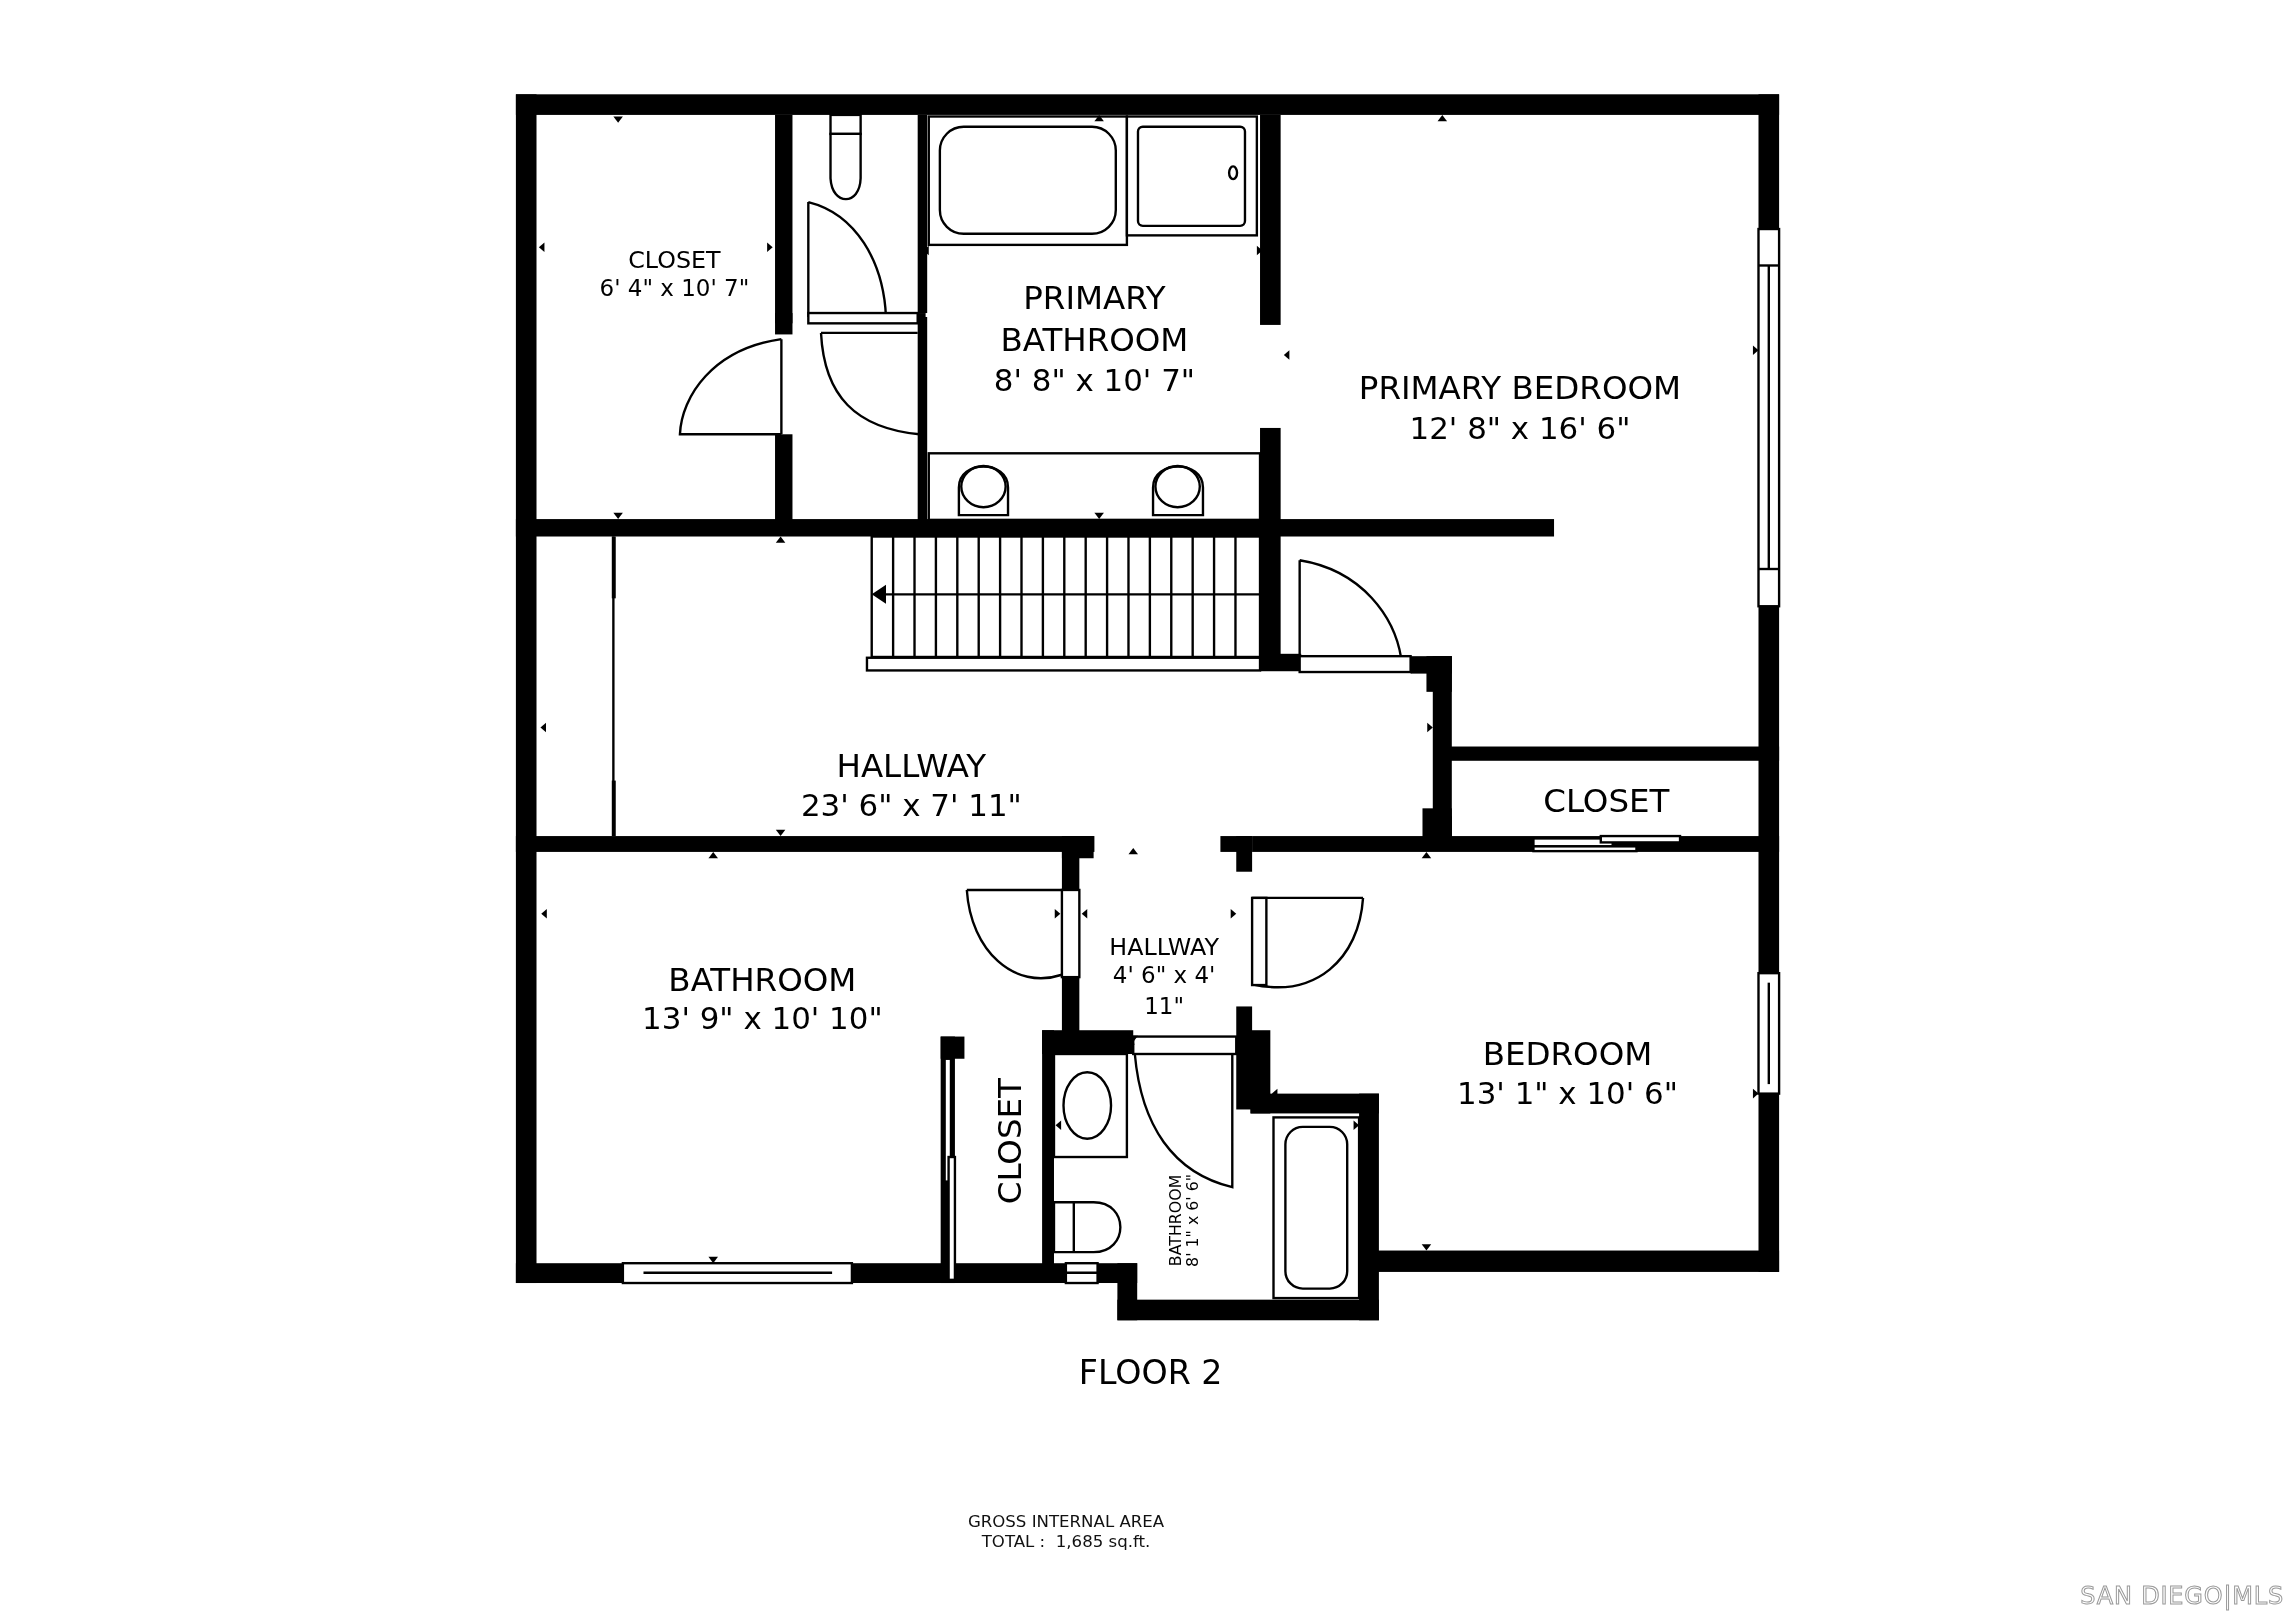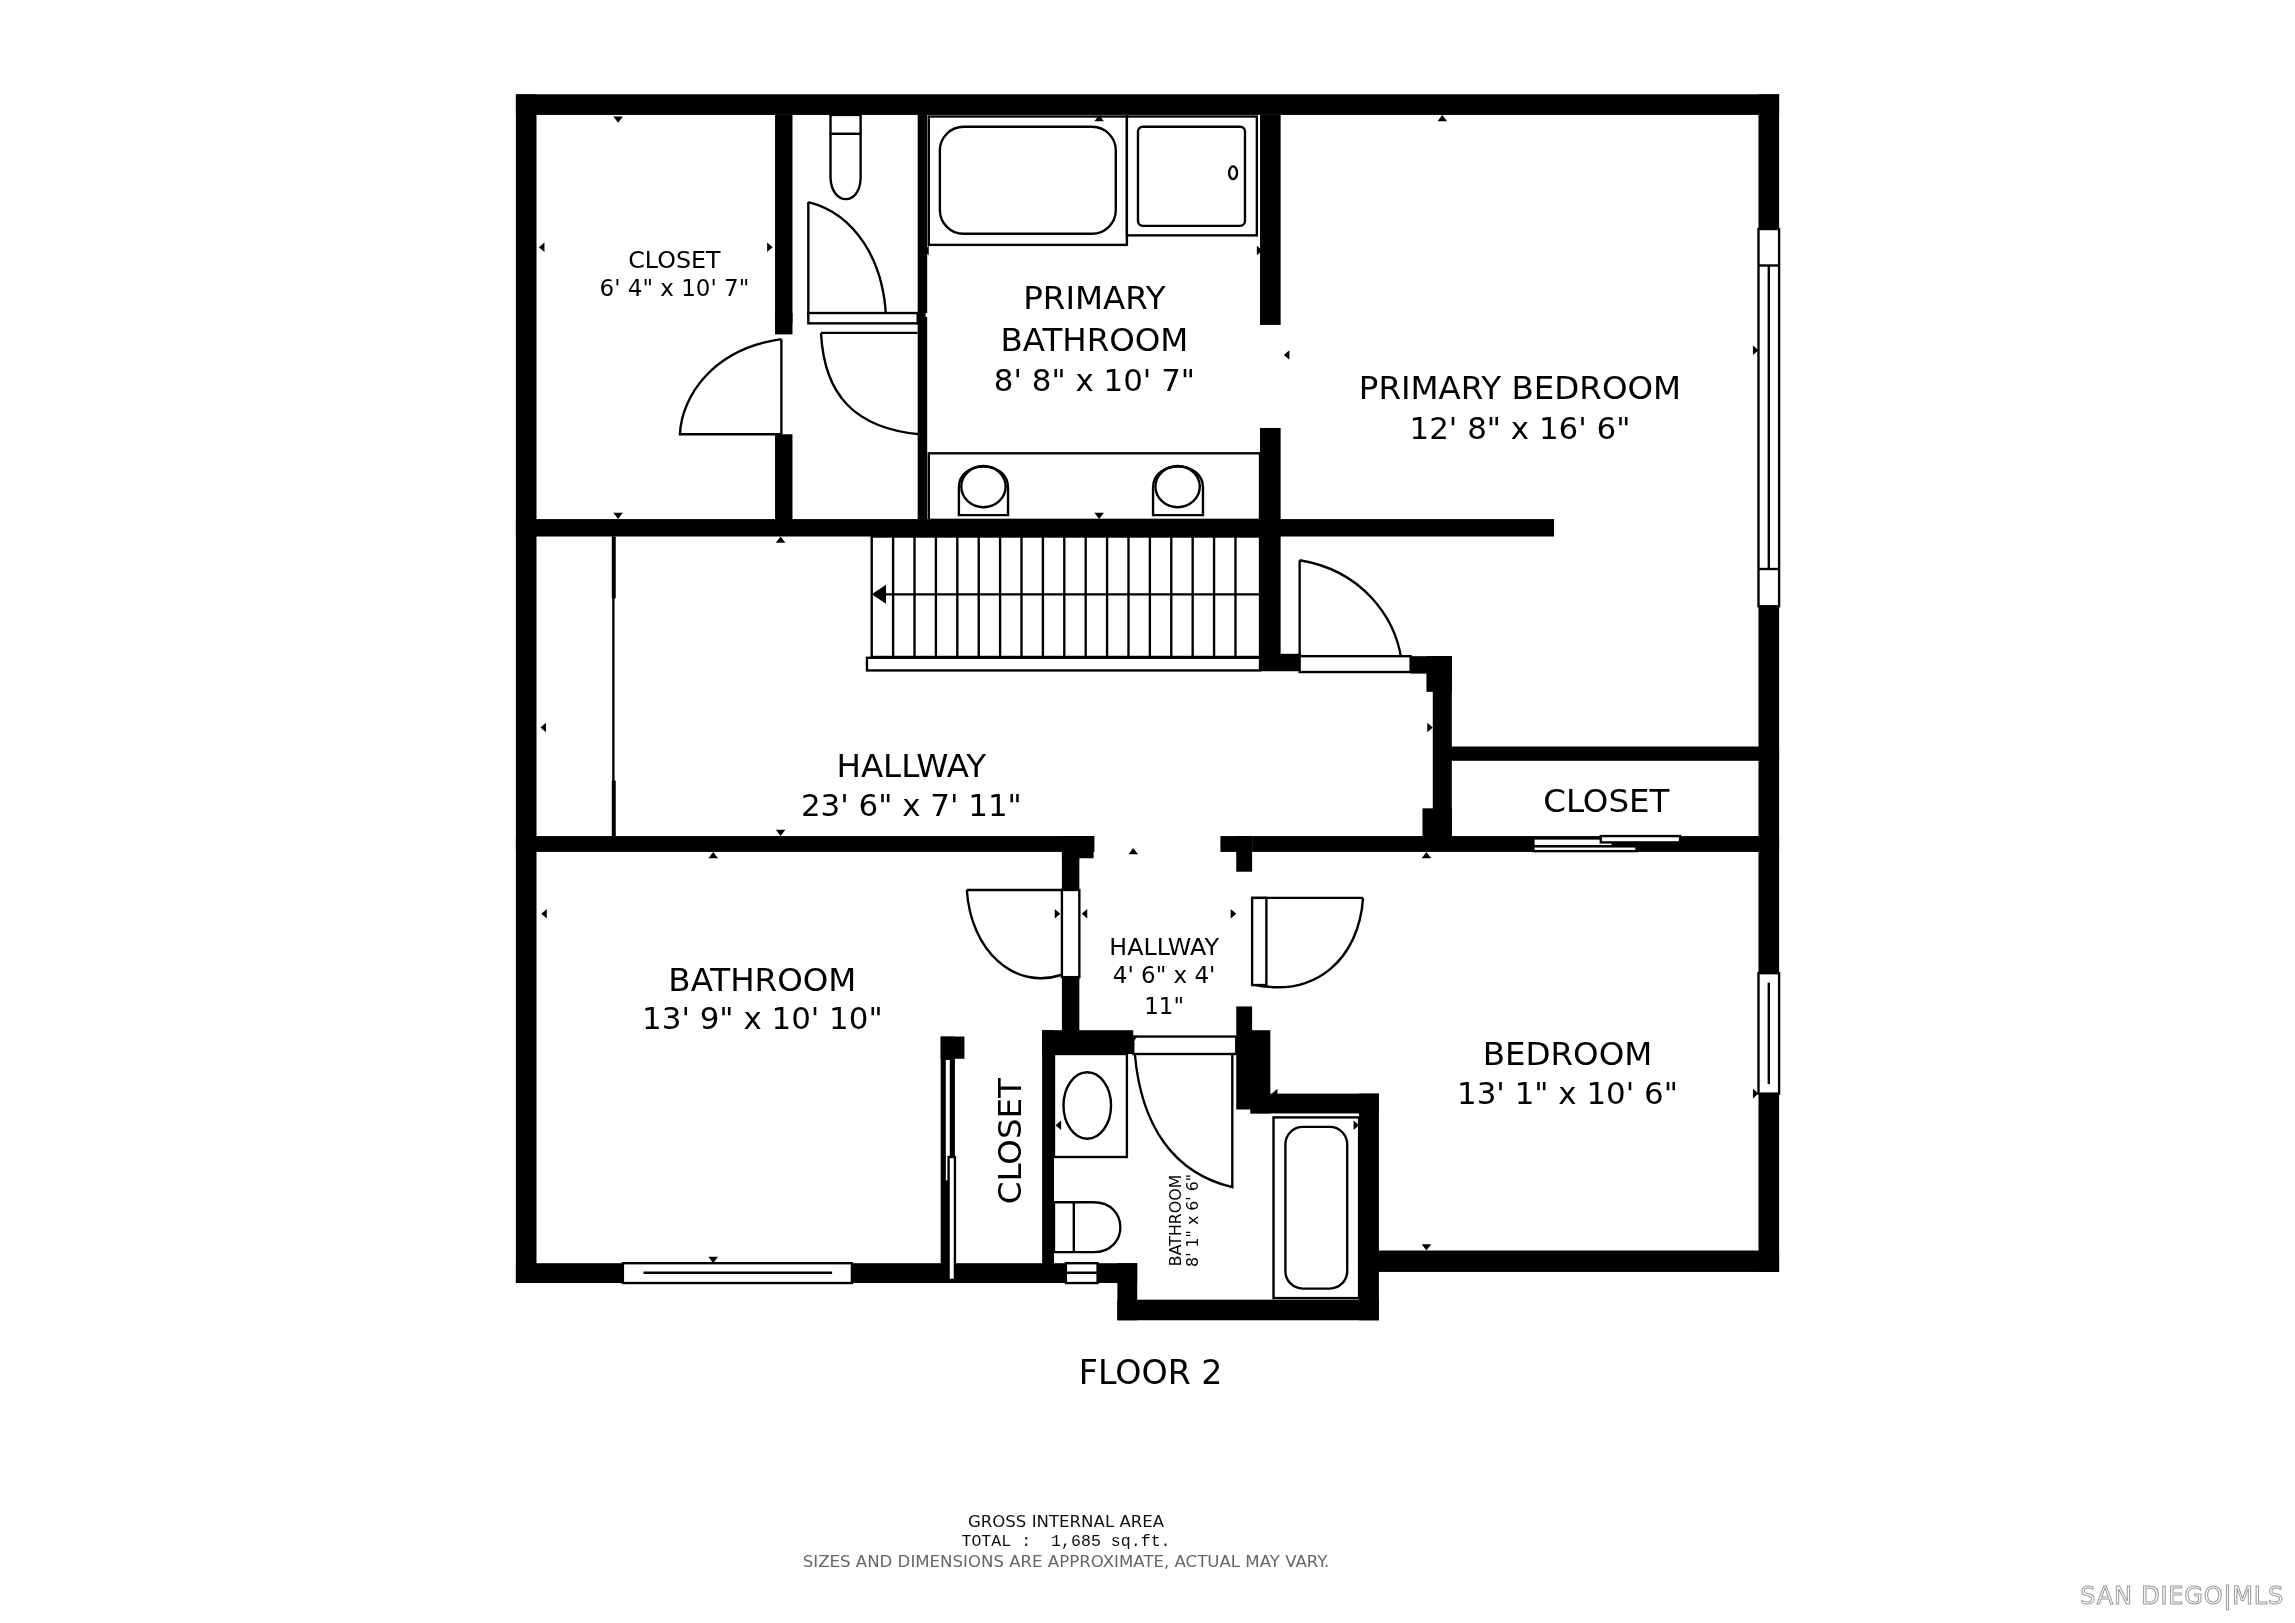--- a/index.html
+++ b/index.html
@@ -264,18 +264,17 @@
   <g>
     <text class="lbl tiny" x="0" y="0" transform="translate(1490 1540) rotate(-90)">BATHROOM</text>
     <text class="lbl tiny" x="0" y="0" transform="translate(1512 1540) rotate(-90)">8' 1" x 6' 6"</text>
   </g>
 
   <text class="lbl floor-label" x="1452" y="1746">FLOOR 2</text>
 </svg>
 
 <div class="footer" style="top: 1512px;">
   <div>GROSS INTERNAL AREA</div>
-  <div style="white-space: pre; font-family: Liberation Mono, monospace;">TOTAL :  1,685 sq.ft.</div>
-  <div class="note">SIZES AND DIMENSIONS ARE APPROXIMATE, ACTUAL MAY VARY.</div>
+  <div style="white-space: pre;">TOTAL :  1,685 sq.ft.</div>
 </div>
 
 <div class="logo">SAN DIEGO|MLS</div>
 
 
 </body></html>

